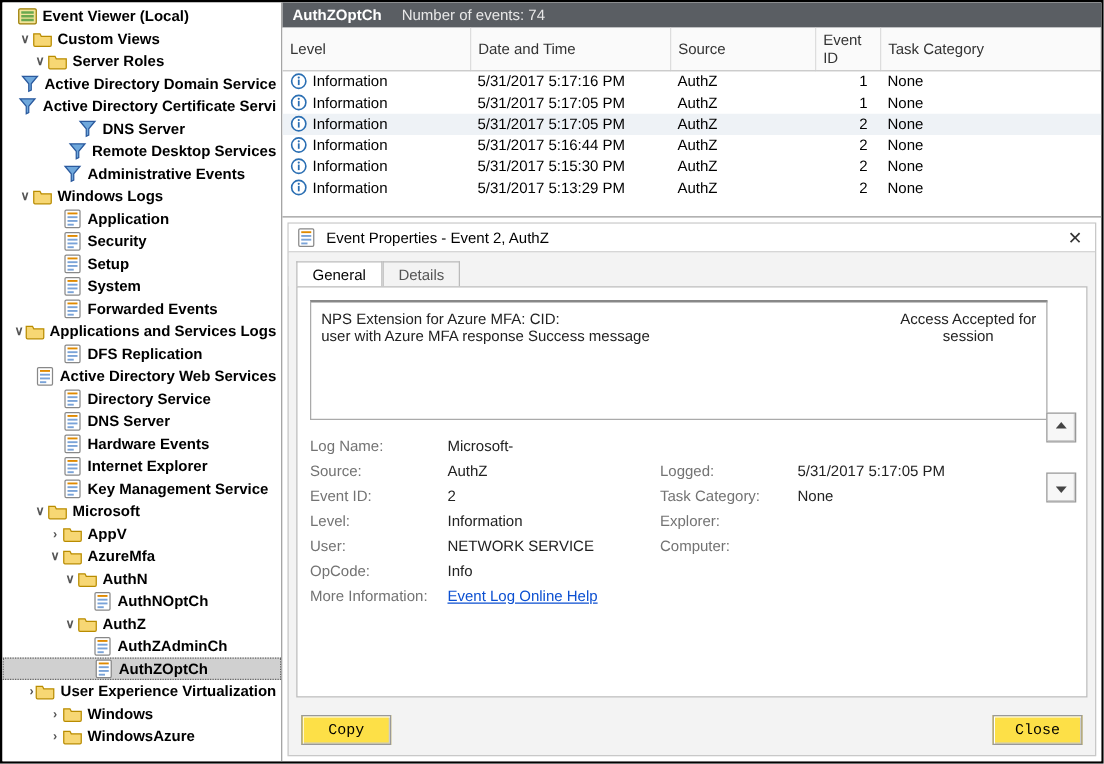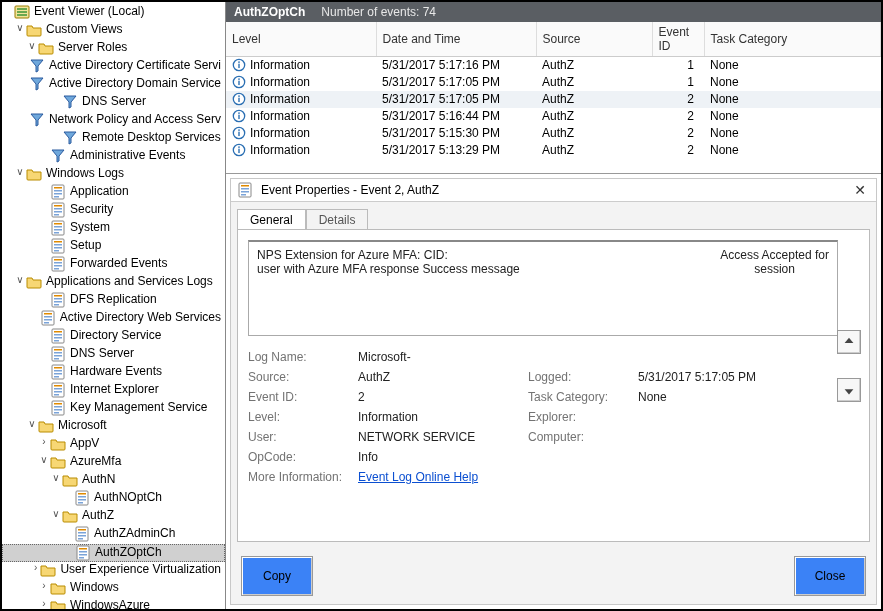--- a/index.html
+++ b/index.html
@@ -4,21 +4,21 @@
 <style>
 * { box-sizing: border-box; margin: 0; padding: 0; font-family: "Segoe UI", Tahoma, sans-serif; font-size: 12px; }
 html, body { width: 883px; height: 611px; overflow: hidden; }
 .app { display: flex; width: 100%; height: 100%; border: 2px solid #000; background: #fff; }
 .sidebar { width: 260px; height: 100%; overflow: hidden; background: #fff; border-right: 1px solid #888; }
 .main { flex: 1; display: flex; flex-direction: column; height: 100%; background: #fff; }
 
 
 .tree { padding: 2px 0; font-size: 12px; color: #000; }
 .tnode { white-space: nowrap; }
-.trow { display: flex; height: 18px; padding-right: 4px; cursor: default; }
+.trow { display: flex; align-items: center; height: 18px; padding-right: 4px; cursor: default; font-weight: bold; }
 .trow.selected { background: #d0d0d0; border: 1px dotted #666; padding-left: 0; }
 .expander { width: 12px; text-align: center; color: #555; font-size: 10px; user-select: none; }
 .icon { width: 16px; height: 16px; display: inline-flex; align-items: center; justify-content: center; margin-right: 2px; }
 .tlabel { padding-left: 2px; }
 .ind { display: inline-block; }
 
 
 .hdr { background: #5a5e63; color: #fff; height: 20px; display: flex; align-items: center; padding: 0 8px; gap: 16px; }
 .hdr .title { font-weight: 600; }
 .hdr .count { color: #e8e8e8; }
@@ -46,21 +46,21 @@
 .msgbox { border: 1px solid #aaa; border-top: 2px solid #888; padding: 6px 8px; height: 96px; font-size: 12px; color: #222; display: flex; justify-content: space-between; }
 .msgbox .msgleft { max-width: 440px; }
 .msgbox .msgright { text-align: center; }
 .fields { margin-top: 14px; display: grid; grid-template-columns: 110px 170px 110px 200px; row-gap: 6px; font-size: 12px; }
 .flabel { color: #737373; }
 .fval { color: #222; }
 .fval a { color: #0b4fd1; text-decoration: underline; text-align: right; }
 .arrowbtns { position: absolute; right: 8px; top: 100px; display: flex; flex-direction: column; gap: 24px; }
 .arrowbtn { width: 24px; height: 24px; border: 1px solid #999; background: #f7f7f7; box-shadow: inset -1px -1px 0 #ccc; display: flex; align-items: center; justify-content: center; cursor: pointer; }
 .props-footer { padding: 8px 10px; display: flex; justify-content: space-between; }
-.btn { min-width: 72px; height: 40px; padding: 0 14px; border: 1px solid #999; background: #3b82f6; box-shadow: inset 1px 1px 0 #fff, inset -1px -1px 0 #ccc; cursor: pointer; }
+.btn { min-width: 72px; height: 24px; padding: 0 14px; border: 1px solid #999; background: #fde047; box-shadow: inset 1px 1px 0 #fff, inset -1px -1px 0 #ccc; cursor: pointer; font-family: Liberation Mono, monospace; }
 .thin-sep { height: 1px; background: #ccc; }
 
 .col-level { width: 150px; }
 .col-date { width: 160px; }
 .col-source { width: 116px; }
 .col-eid { width: 52px; text-align: right; padding-right: 10px !important; }
 .col-task { }
 </style>
 </head>
 <body>
@@ -137,51 +137,41 @@
         </div>
         <div id="server-roles-children">
             <div class="trow">
               <span class="ind" style="width:48px"></span>
               <span class="expander"></span>
               <span class="icon">
                 <svg>
                   <use href="#sym-filter"></use>
                 </svg>
               </span>
+              <span class="tlabel">Active Directory Domain Service</span>
+            </div>
+            <div class="trow">
+              <span class="ind" style="width:48px"></span>
+              <span class="expander"></span>
+              <span class="icon">
+                <svg>
+                  <use href="#sym-filter"></use>
+                </svg>
+              </span>
               <span class="tlabel">Active Directory Certificate Servi</span>
             </div>
             <div class="trow">
               <span class="ind" style="width:48px"></span>
               <span class="expander"></span>
               <span class="icon">
                 <svg>
                   <use href="#sym-filter"></use>
                 </svg>
               </span>
-              <span class="tlabel">Active Directory Domain Service</span>
-            </div>
-            <div class="trow">
-              <span class="ind" style="width:48px"></span>
-              <span class="expander"></span>
-              <span class="icon">
-                <svg>
-                  <use href="#sym-filter"></use>
-                </svg>
-              </span>
               <span class="tlabel">DNS Server</span>
-            </div>
-            <div class="trow">
-              <span class="ind" style="width:48px"></span>
-              <span class="expander"></span>
-              <span class="icon">
-                <svg>
-                  <use href="#sym-filter"></use>
-                </svg>
-              </span>
-              <span class="tlabel">Network Policy and Access Serv</span>
             </div>
             <div class="trow">
               <span class="ind" style="width:48px"></span>
               <span class="expander"></span>
               <span class="icon">
                 <svg>
                   <use href="#sym-filter"></use>
                 </svg>
               </span>
               <span class="tlabel">Remote Desktop Services</span>
@@ -231,31 +221,31 @@
               <span class="tlabel">Security</span>
             </div>
             <div class="trow">
               <span class="ind" style="width:36px"></span>
               <span class="expander"></span>
               <span class="icon">
                 <svg>
                   <use href="#sym-log"></use>
                 </svg>
               </span>
+              <span class="tlabel">Setup</span>
+            </div>
+            <div class="trow">
+              <span class="ind" style="width:36px"></span>
+              <span class="expander"></span>
+              <span class="icon">
+                <svg>
+                  <use href="#sym-log"></use>
+                </svg>
+              </span>
               <span class="tlabel">System</span>
-            </div>
-            <div class="trow">
-              <span class="ind" style="width:36px"></span>
-              <span class="expander"></span>
-              <span class="icon">
-                <svg>
-                  <use href="#sym-log"></use>
-                </svg>
-              </span>
-              <span class="tlabel">Setup</span>
             </div>
             <div class="trow">
               <span class="ind" style="width:36px"></span>
               <span class="expander"></span>
               <span class="icon">
                 <svg>
                   <use href="#sym-log"></use>
                 </svg>
               </span>
               <span class="tlabel">Forwarded Events</span>

